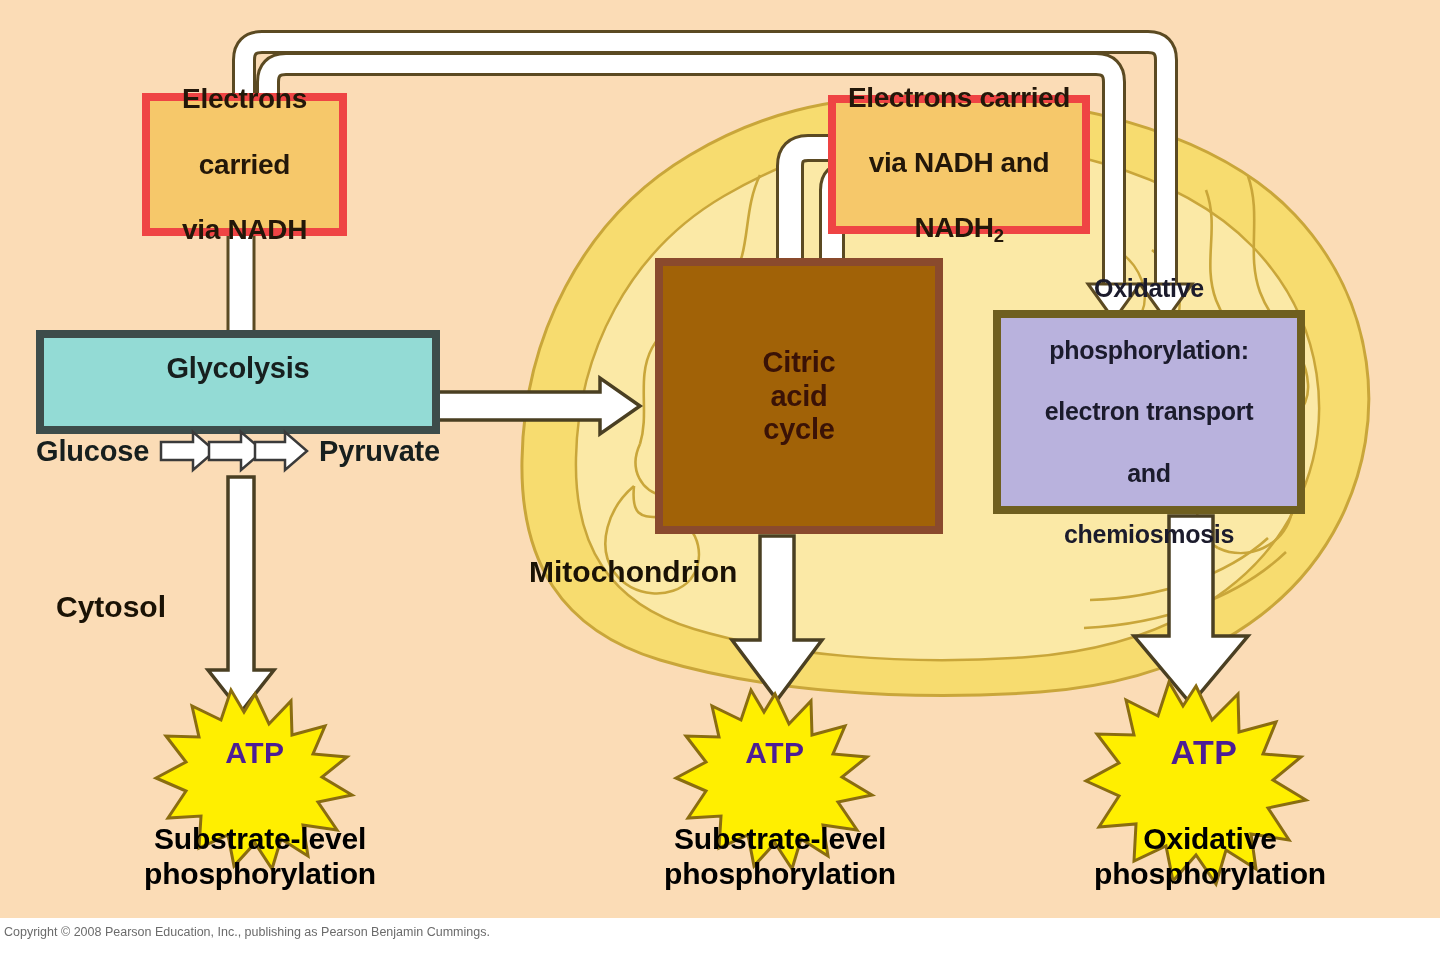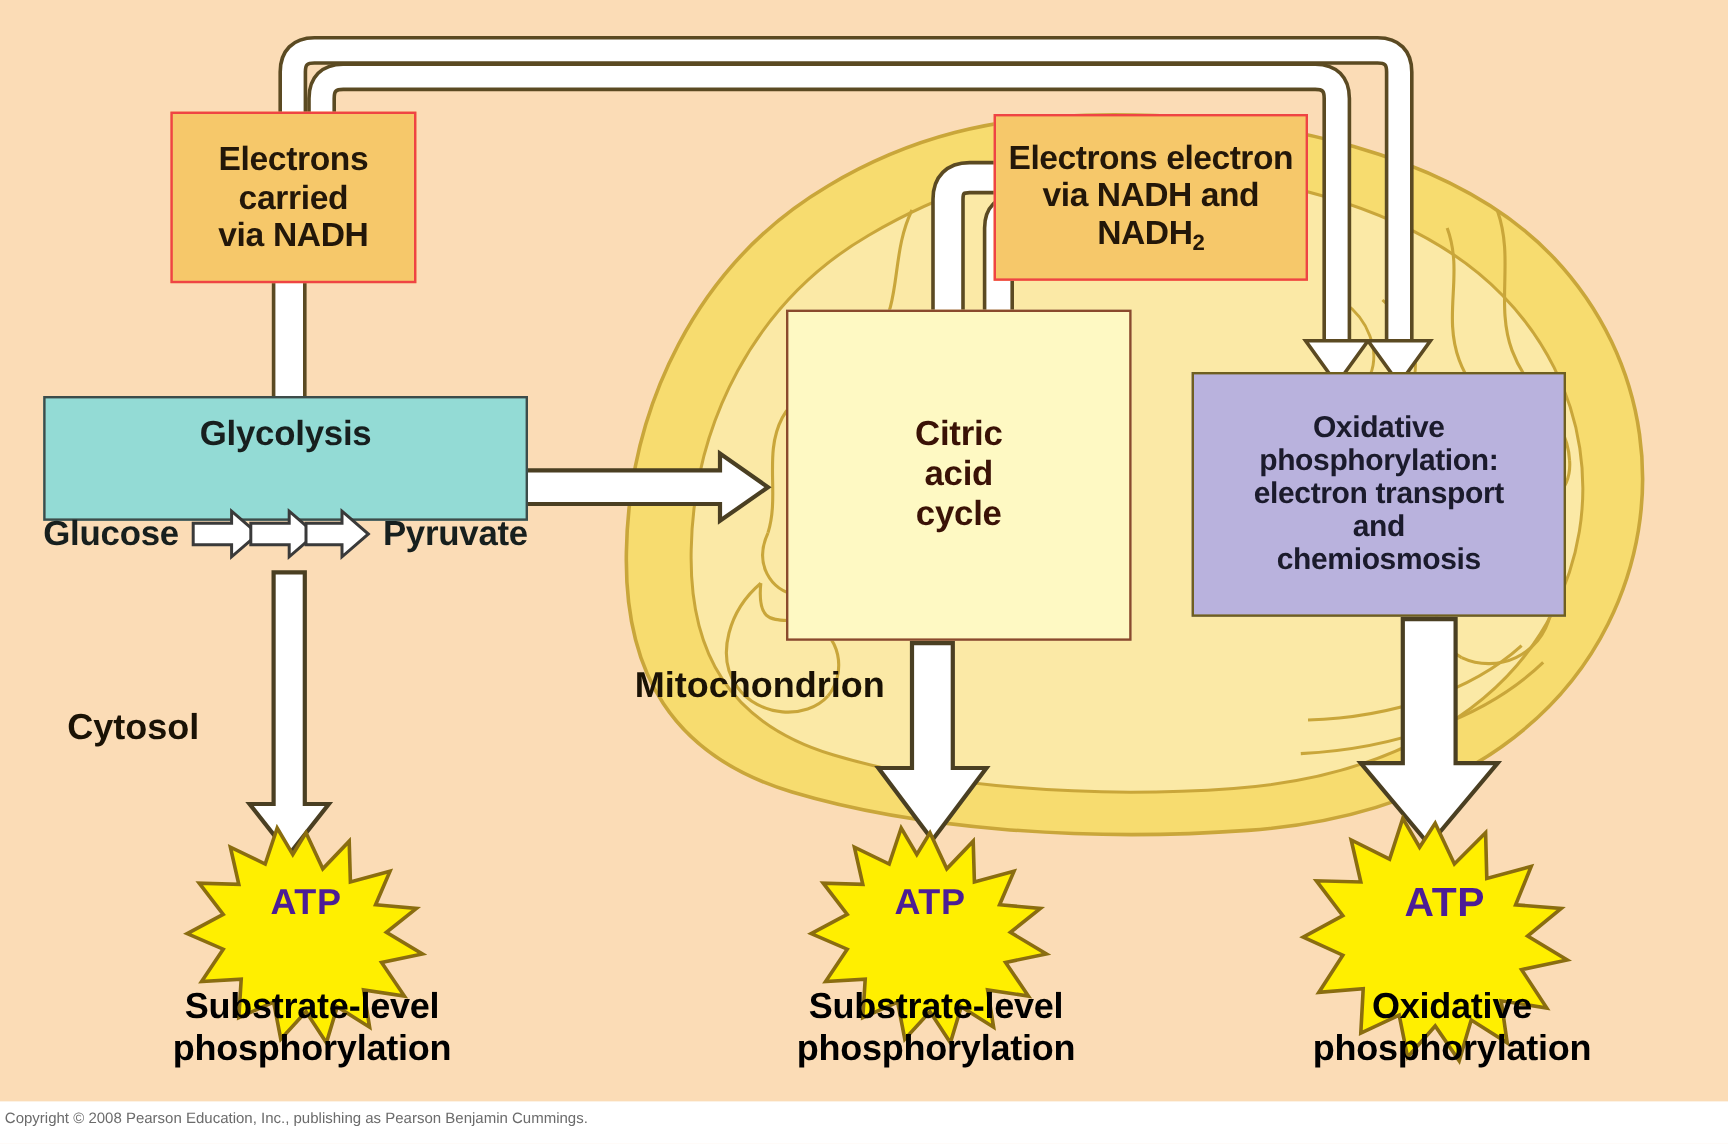--- a/index.html
+++ b/index.html
@@ -35,21 +35,22 @@
     position: absolute;
     box-sizing: border-box;
     display: flex;
     flex-direction: column;
     align-items: center;
     justify-content: center;
     text-align: center;
     font-weight: bold;
     color: #231709;
     line-height: 1.12;
-    border: 2px solid #ef4444;
+    border: 8px solid #ef4444;
+    gap: 34px;
   }
 
   
   .box-nadh-left {
     left: 142px; top: 93px;
     width: 205px; height: 143px;
     background: #f6c86a;
     font-size: 28px;
     letter-spacing: -0.3px;
   }
@@ -97,21 +98,21 @@
   .chev-group {
     display: flex;
     align-items: center;
     margin: 0 8px;
   }
 
   
   .box-citric {
     left: 655px; top: 258px;
     width: 288px; height: 276px;
-    background: #fef9c3;
+    background: #a16207;
     border-color: #8a4a2d;
   }
   .citric-label {
     position: absolute;
     left: 0; right: 0;
     top: 50%;
     transform: translateY(-50%);
     font-size: 29px;
     color: #3a1206;
     line-height: 1.16;
@@ -381,21 +382,21 @@
       </g>
     </svg>
 
     <div class="box box-nadh-left">
       <div>Electrons</div>
       <div>carried</div>
       <div>via NADH</div>
     </div>
 
     <div class="box box-nadh-right">
-      <div>Electrons electron</div>
+      <div>Electrons carried</div>
       <div>via NADH and</div>
       <div><span>NADH</span><sub>2</sub></div>
     </div>
 
     <div class="box box-glycolysis">
       <div class="glyco-title">Glycolysis</div>
       <div class="glyco-row">
         <span class="word">Glucose</span>
         <span class="chev-group">
           <svg width="150" height="46" viewBox="0 0 150 46" xmlns="http://www.w3.org/2000/svg">

